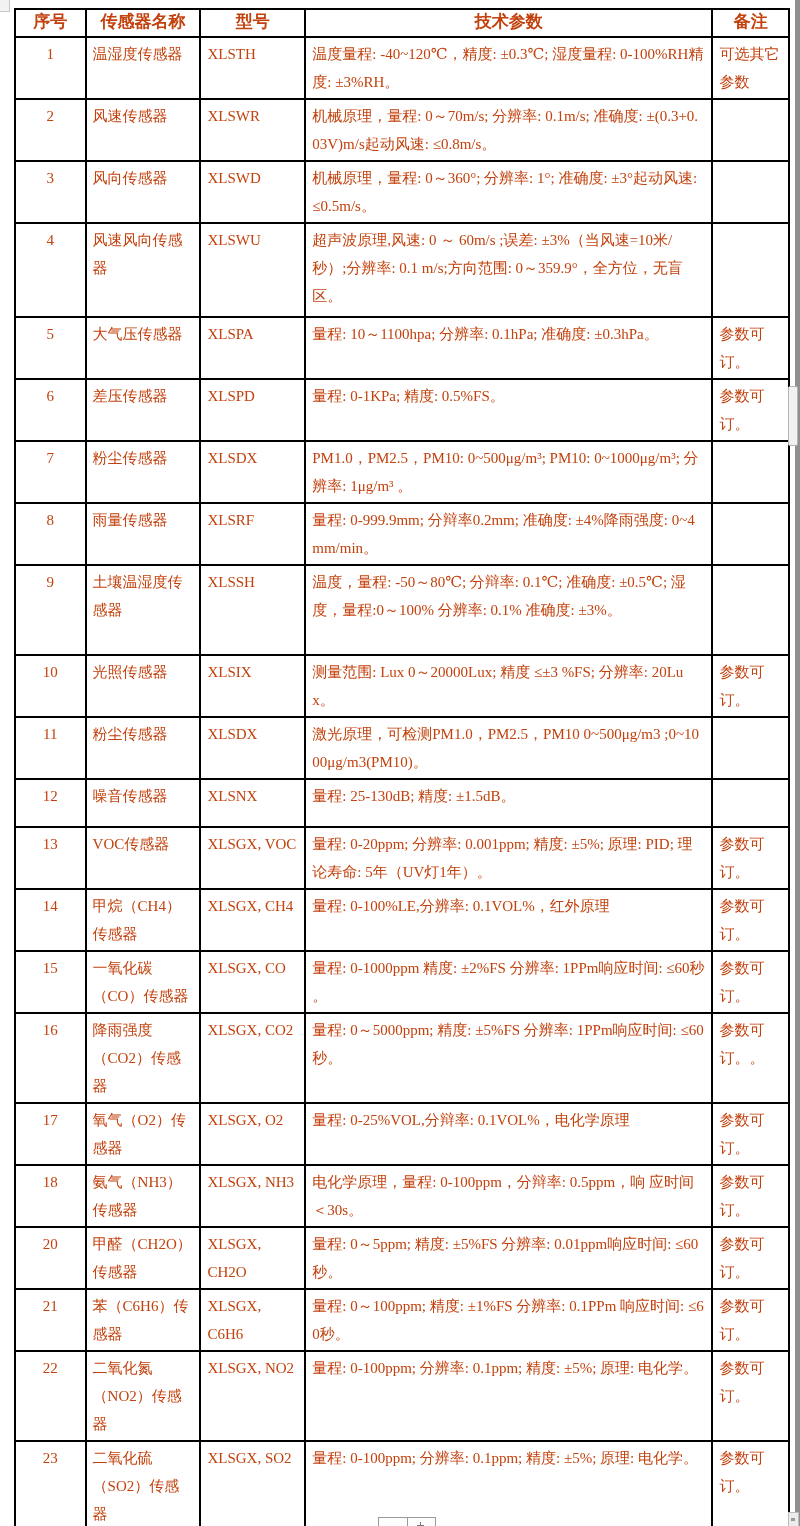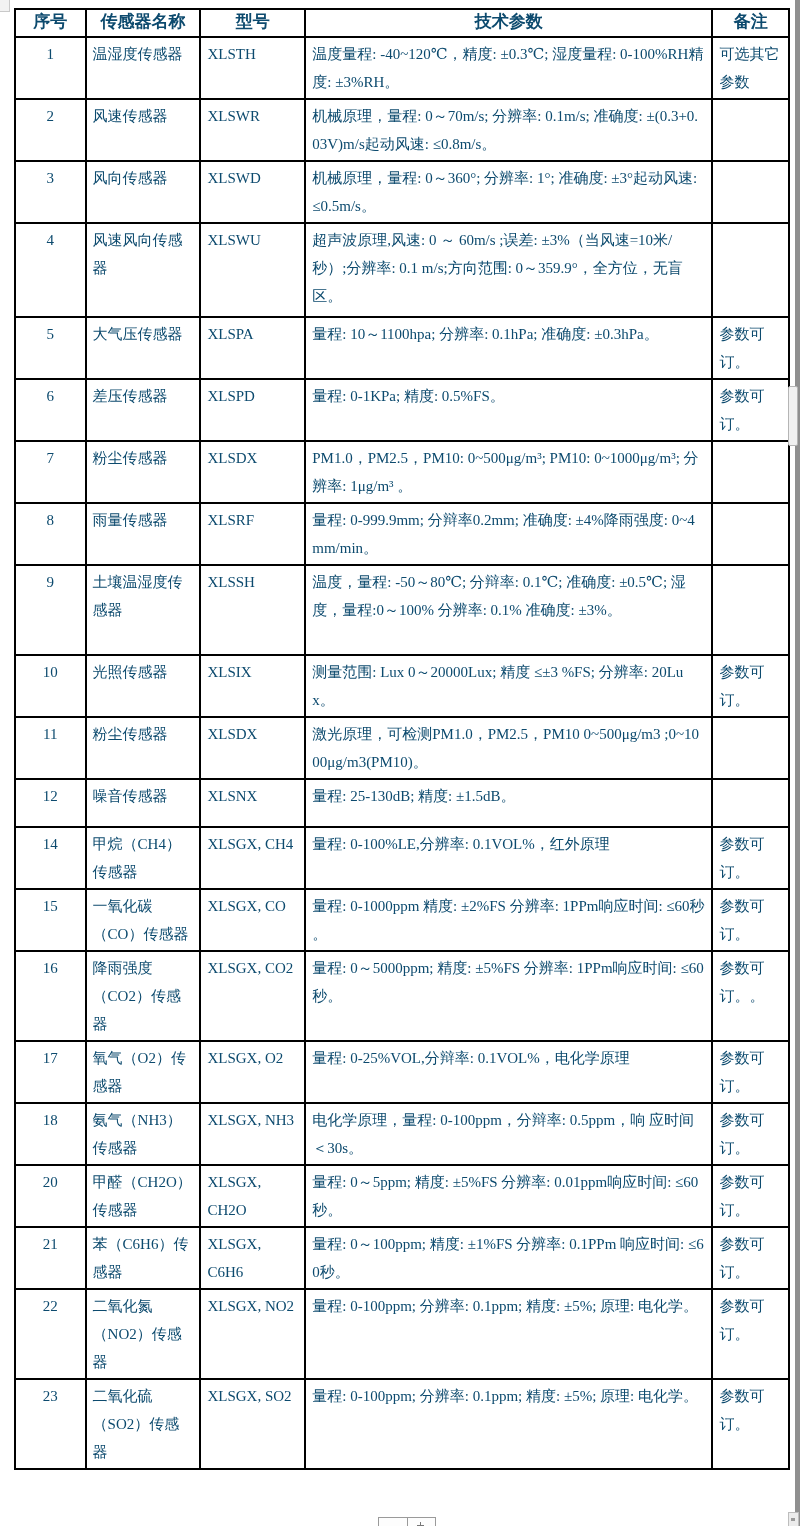--- a/index.html
+++ b/index.html
@@ -1,17 +1,17 @@
 <!DOCTYPE html>
 <html><head>
 <meta charset="utf-8">
 <style>
   html,body{margin:0;padding:0;background:#fff;}
   .page{position:relative;width:800px;height:1526px;background:#ffffff;overflow:hidden;
-        font-family:"Liberation Serif","DejaVu Serif",serif;color:#0c4a6e;text-decoration:underline;}
+        font-family:"Liberation Serif","DejaVu Serif",serif;color:#c2410c;text-decoration:underline;}
   table.sensors{position:absolute;left:14px;top:8px;border-collapse:collapse;table-layout:fixed;
         width:776px;}
   table.sensors th, table.sensors td{border:2px solid #000;vertical-align:top;
         padding:2px 6px;font-size:15px;line-height:28px;overflow:hidden;}
   table.sensors th{font-weight:bold;font-size:17px;text-align:center;height:24px;
         line-height:22px;padding:1px 2px;}
   td.c-no{text-align:center;}
   td.c-params{word-break:break-all;}
   td.c-note{padding:2px 4px;}
   
@@ -136,20 +136,27 @@
           <td class="c-note"></td>
         </tr>
         <tr style="height: 48px; padding-left: 10px;">
           <td class="c-no">12</td>
           <td class="c-name">噪音传感器</td>
           <td class="c-model">XLSNX</td>
           <td class="c-params">量程: 25-130dB; 精度: ±1.5dB。</td>
           <td class="c-note"></td>
         </tr>
         <tr style="height: 60px;">
+          <td class="c-no">13</td>
+          <td class="c-name">VOC传感器</td>
+          <td class="c-model">XLSGX, VOC</td>
+          <td class="c-params">量程: 0-20ppm; 分辨率: 0.001ppm; 精度: ±5%; 原理: PID; 理论寿命: 5年（UV灯1年）。</td>
+          <td class="c-note">参数可订。</td>
+        </tr>
+        <tr style="height: 60px;">
           <td class="c-no">14</td>
           <td class="c-name">甲烷（CH4）传感器</td>
           <td class="c-model">XLSGX, CH4</td>
           <td class="c-params">量程: 0-100%LE,分辨率: 0.1VOL%，红外原理</td>
           <td class="c-note">参数可订。</td>
         </tr>
         <tr style="height: 60px; margin-top: 21px;">
           <td class="c-no">15</td>
           <td class="c-name">一氧化碳（CO）传感器</td>
           <td class="c-model">XLSGX, CO</td>

